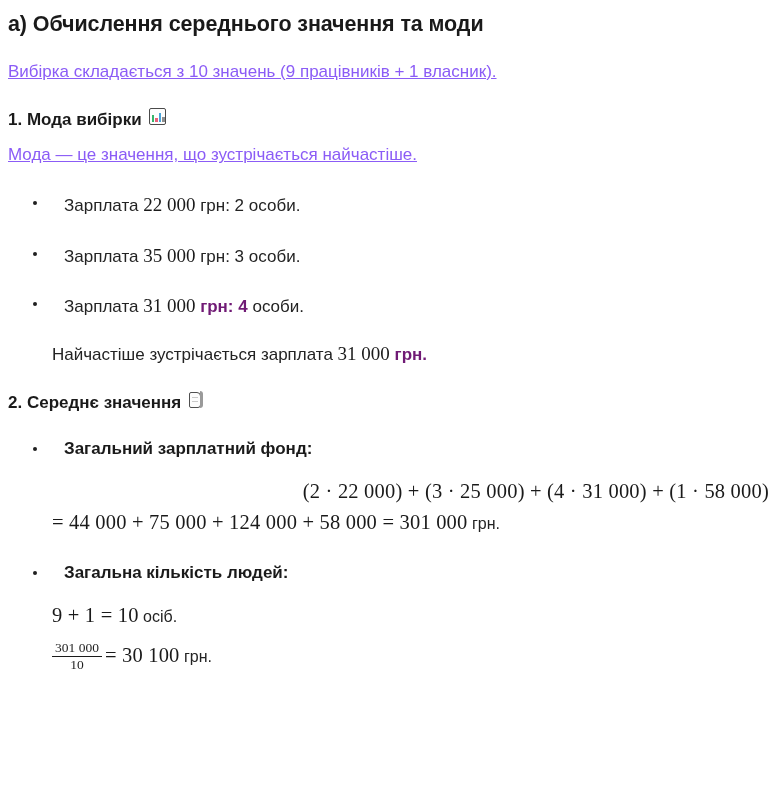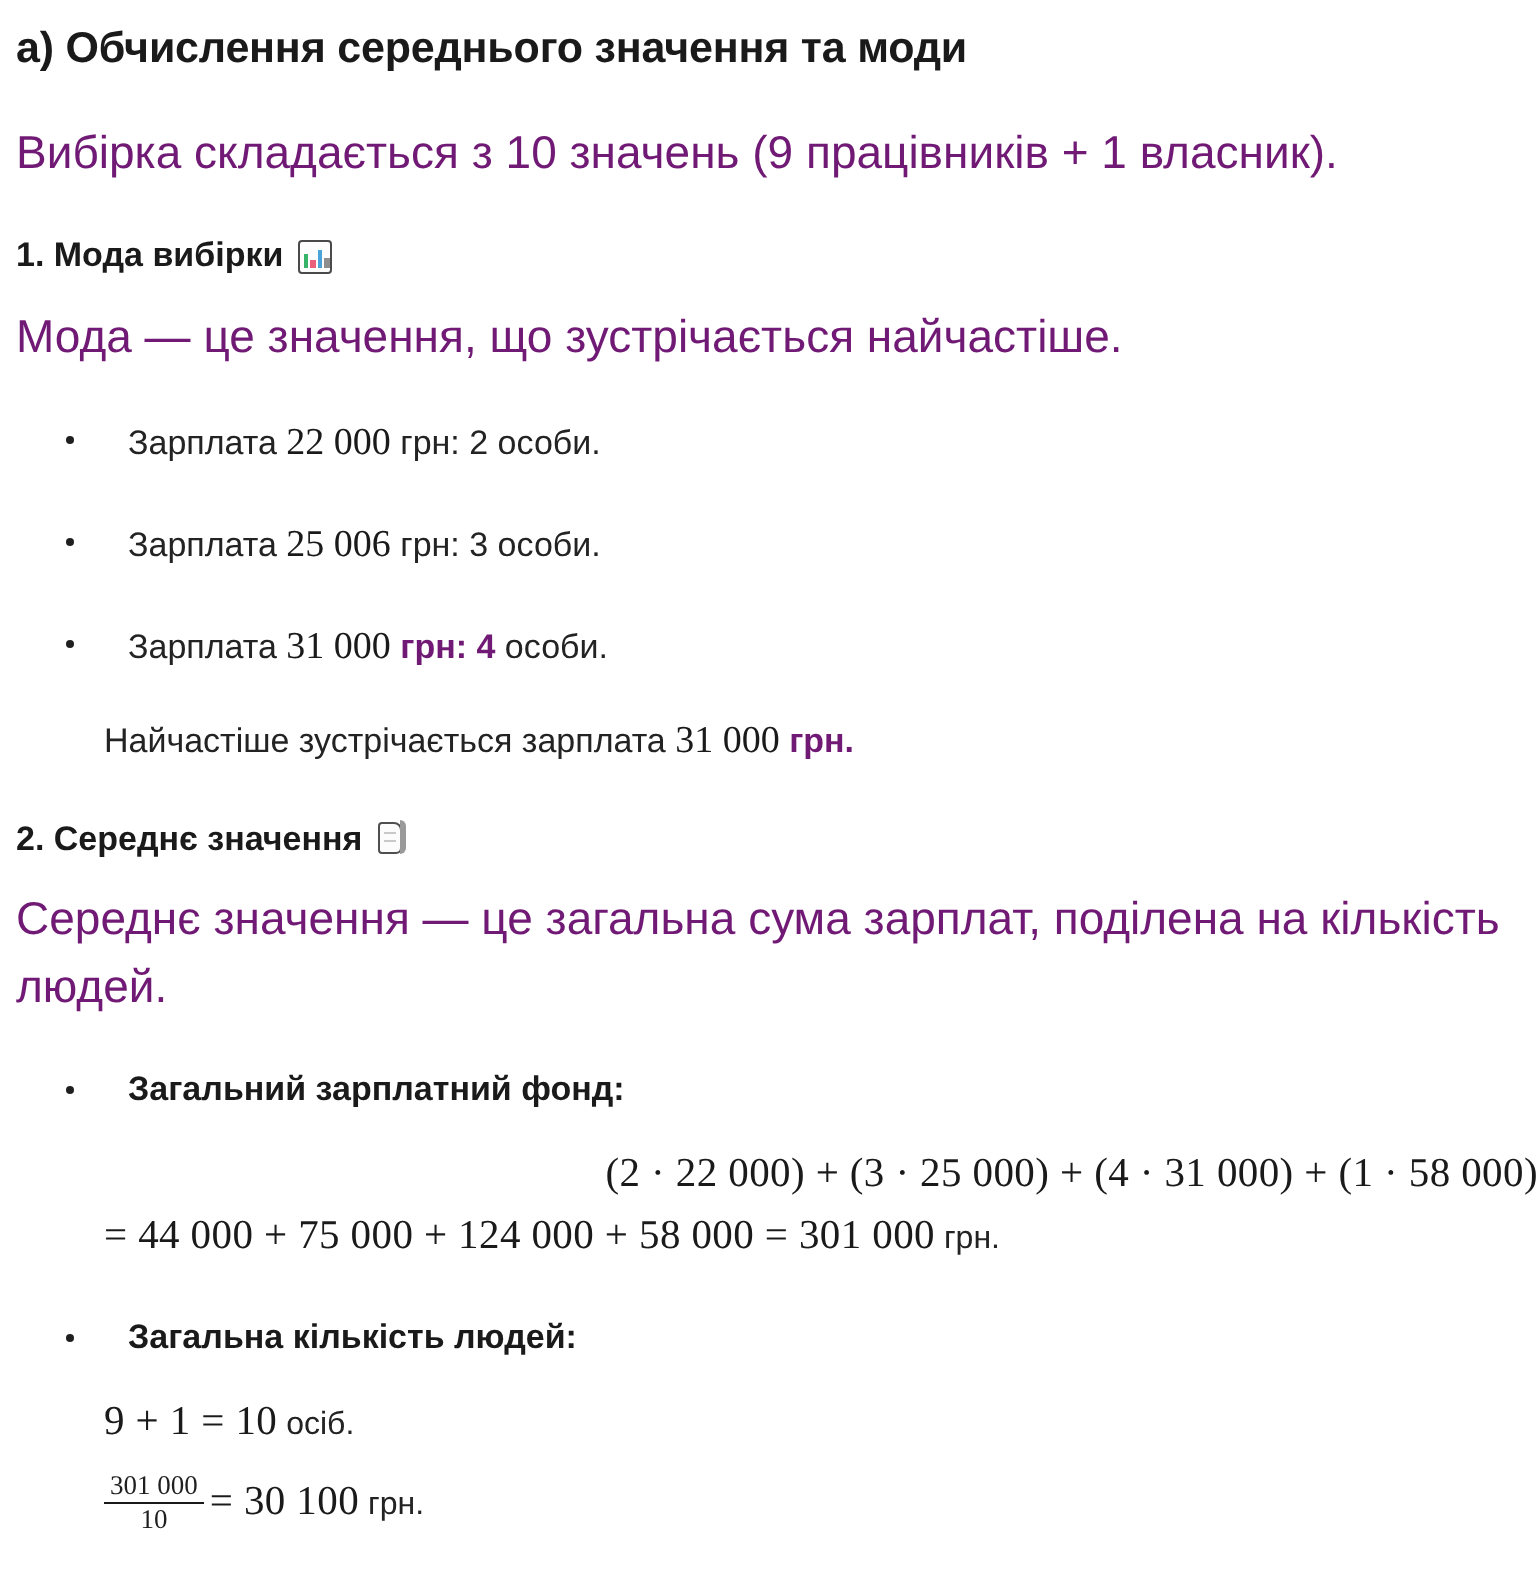--- a/index.html
+++ b/index.html
@@ -29,40 +29,41 @@
     font-weight: bold;
     color: #1a1a1a;
     letter-spacing: -0.1px;
     margin: 0;
     padding: 11px 0 0 8px;
     line-height: 1.3;
   }
 
   
   .para {
-    font-size: 23px;
-    color: #701a75;
+    font-size: 17px;
+    color: #8b5cf6;
     margin: 0;
     padding: 0 0 0 8px;
     line-height: 1.45;
+    text-decoration: underline;
   }
   .para-intro { padding-top: 21px; }
   .para-after-head { padding-top: 12px; }
   .para-def { padding-top: 12px; }
 
   
   .sec-head {
     font-size: 17px;
     font-weight: bold;
     color: #1a1a1a;
     margin: 0;
     padding: 23px 0 0 8px;
     line-height: 1.4;
     display: flex;
-    align-items: center;
+    align-items: flex-start;
     gap: 7px;
   }
 
   
   .icon-barchart {
     display: inline-block;
     width: 17px;
     height: 17px;
     border: 1.5px solid #4a4a4a;
     border-radius: 2px;
@@ -233,40 +234,39 @@
       </span>
   </h2>
 
   <p class="para para-after-head">Мода — це значення, що зустрічається найчастіше.</p>
 
   <ul class="blist">
     <li>
       <span>Зарплата </span><span class="math-sm">22 000</span><span> грн: 2 особи.</span>
     </li>
     <li>
-      <span>Зарплата </span><span class="math-sm">25 006</span><span> грн: 3 особи.</span>
+      <span>Зарплата </span><span class="math-sm">35 000</span><span> грн: 3 особи.</span>
     </li>
     <li>
       <span>Зарплата </span><span class="math-sm">31 000</span><span class="unit-b"> грн: 4</span><span> особи.</span>
     </li>
   </ul>
 
   <div class="sub-line">
     <span>Найчастіше зустрічається зарплата </span><span class="math-sm">31 000</span><span class="unit-b">&nbsp;</span><span class="unit-b">грн.</span>
   </div>
 
   <h2 class="sec-head">
     <span>2. Середнє значення</span>
     <span class="icon-receipt">
         <span></span>
         <em></em>
       </span>
   </h2>
 
-  <p class="para para-def">Середнє значення — це загальна сума зарплат, поділена на кількість людей.</p>
 
   <ul class="blist">
     <li class="bold-item">
       <span>Загальний зарплатний фонд:</span>
     </li>
   </ul>
 
   <div class="math-block">
     <span class="row math">(2 · 22 000) + (3 · 25 000) + (4 · 31 000) + (1 · 58 000)</span>
     <span class="row nowrap">

